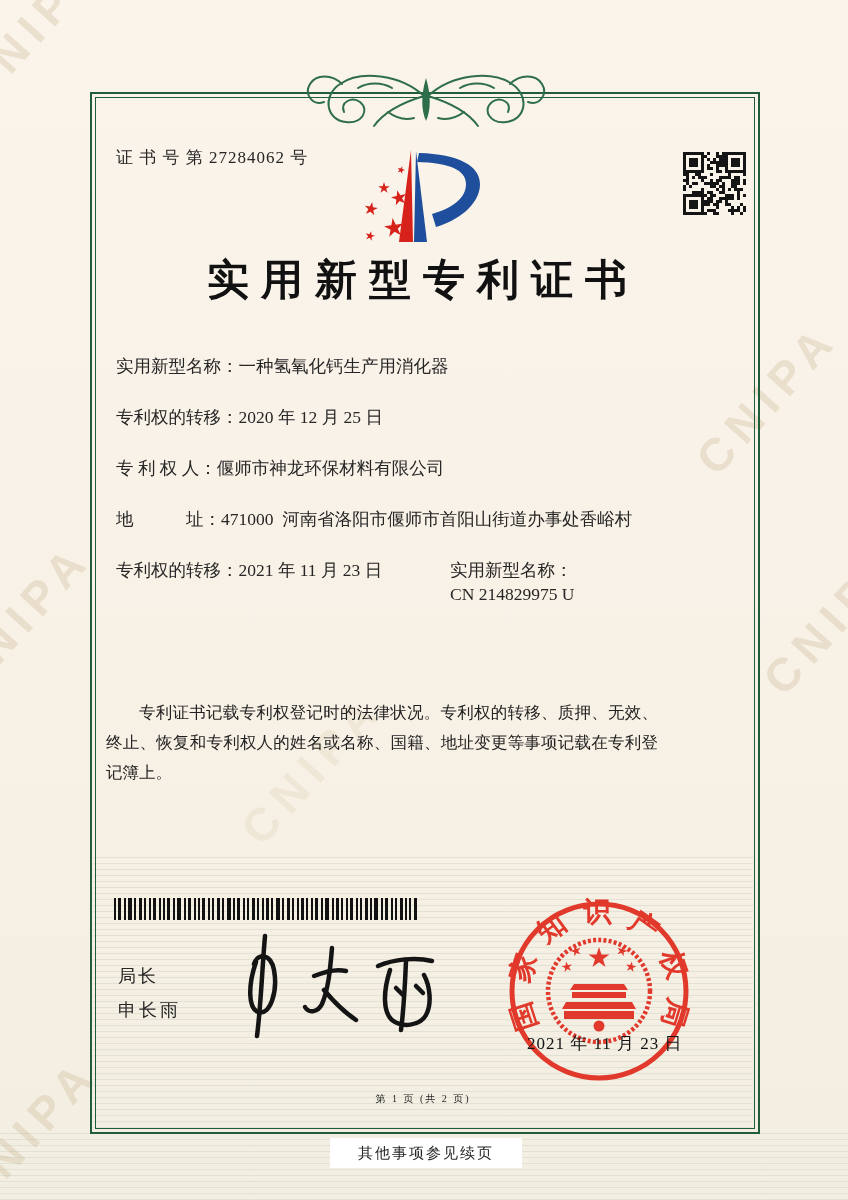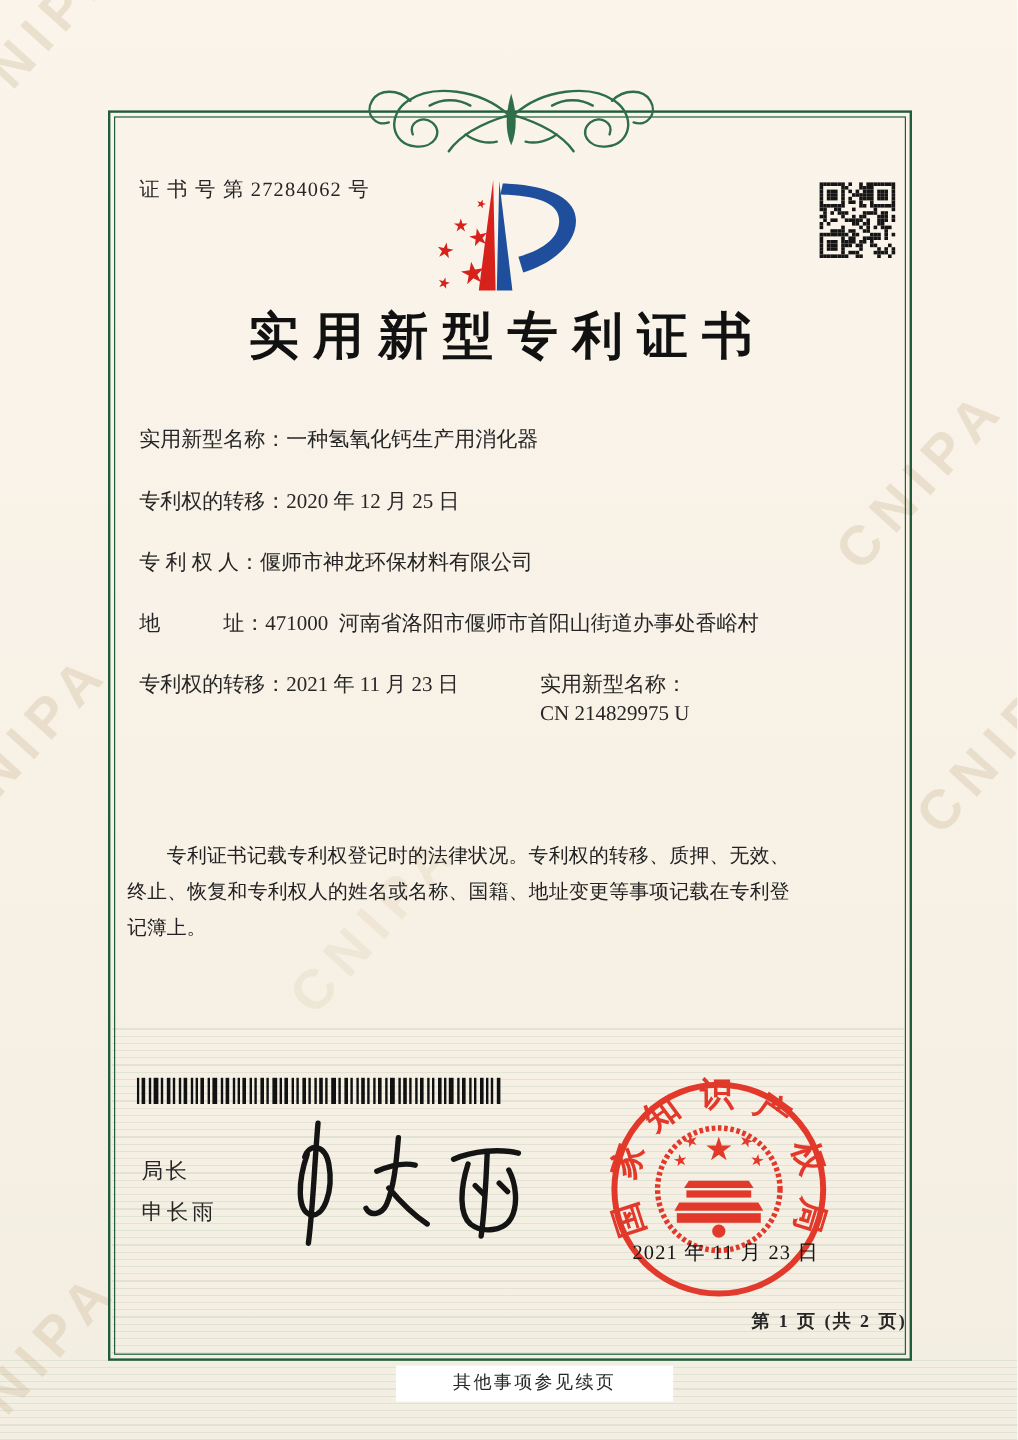--- a/index.html
+++ b/index.html
@@ -46,23 +46,23 @@
   .barcode{position:absolute;left:114px;top:898px;width:332px;height:22px;
     display:flex;overflow:hidden;z-index:2;}
   .barcode b{background:#111;height:100%;flex:none;display:block;}
   .director-title{position:absolute;left:118px;top:964px;font-size:18px;letter-spacing:2px;z-index:2;}
   .director-name{position:absolute;left:118px;top:998px;font-size:18px;letter-spacing:3px;z-index:2;}
   .signature{position:absolute;left:228px;top:930px;z-index:2;}
   .seal{position:absolute;left:504px;top:896px;z-index:3;}
   .seal-text{font-size:28px;font-weight:700;letter-spacing:2px;}
   .seal-date{position:absolute;left:527px;top:1032px;font-size:17px;letter-spacing:1px;
     color:#141414;z-index:4;white-space:nowrap;}
-  .page-info{position:absolute;left:90px;width:666px;top:1092px;text-align:right;
-    font-size:15px;letter-spacing:2px;z-index:2;font-weight:bold;}
-  .note-box{position:absolute;left:330px;top:1138px;width:231px;height:30px;
+  .page-info{position:absolute;left:90px;width:666px;top:1092px;text-align:center;
+    font-size:10px;letter-spacing:2px;z-index:2;}
+  .note-box{position:absolute;left:330px;top:1138px;width:192px;height:30px;
     background:#ffffff;text-align:center;line-height:30px;font-size:15px;
     letter-spacing:2px;z-index:2;}
 </style>
 </head>
 <body>
 
 <div class="page">
 
   <div class="wm" style="left:-30px;top:70px;">CNIPA</div>
   <div class="wm" style="left:705px;top:440px;">CNIPA</div>

